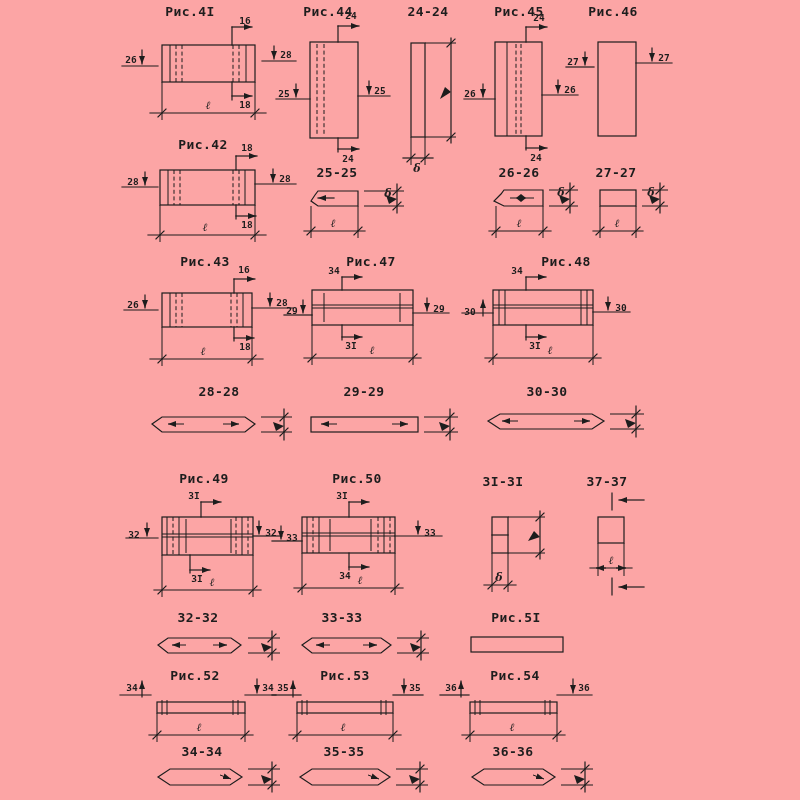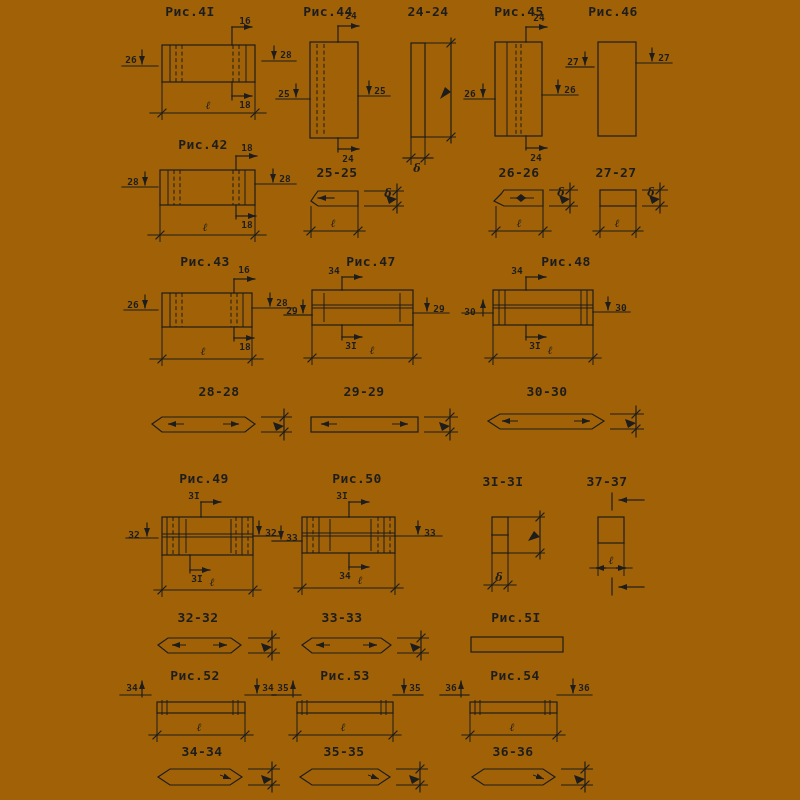--- a/index.html
+++ b/index.html
@@ -1,16 +1,16 @@
 <!DOCTYPE html>
 <html><head>
 <meta charset="utf-8">
 <style>
   html,body{margin:0;padding:0;background:#ffffff}
-  .sheet{position:relative;width:800px;height:800px;background:#a16207;overflow:hidden}
+  .sheet{position:relative;width:800px;height:800px;background:#fca5a5;overflow:hidden}
   svg{display:block}
   .s{stroke:#1d1d1d;stroke-width:1.2;fill:none;stroke-linecap:square}
   .t{stroke:#1d1d1d;stroke-width:1;fill:none}
   .sd{stroke:#1d1d1d;stroke-width:1;fill:none;stroke-dasharray:4 2.6}
   .f{fill:#1d1d1d;stroke:none}
   text{fill:#1d1d1d;text-anchor:middle}
   .cap{font:bold 13px "DejaVu Sans Mono",monospace;letter-spacing:.4px}
   .n{font:bold 9.5px "DejaVu Sans Mono",monospace}
   .dl{font:italic bold 11px "DejaVu Serif",serif}
 </style>

